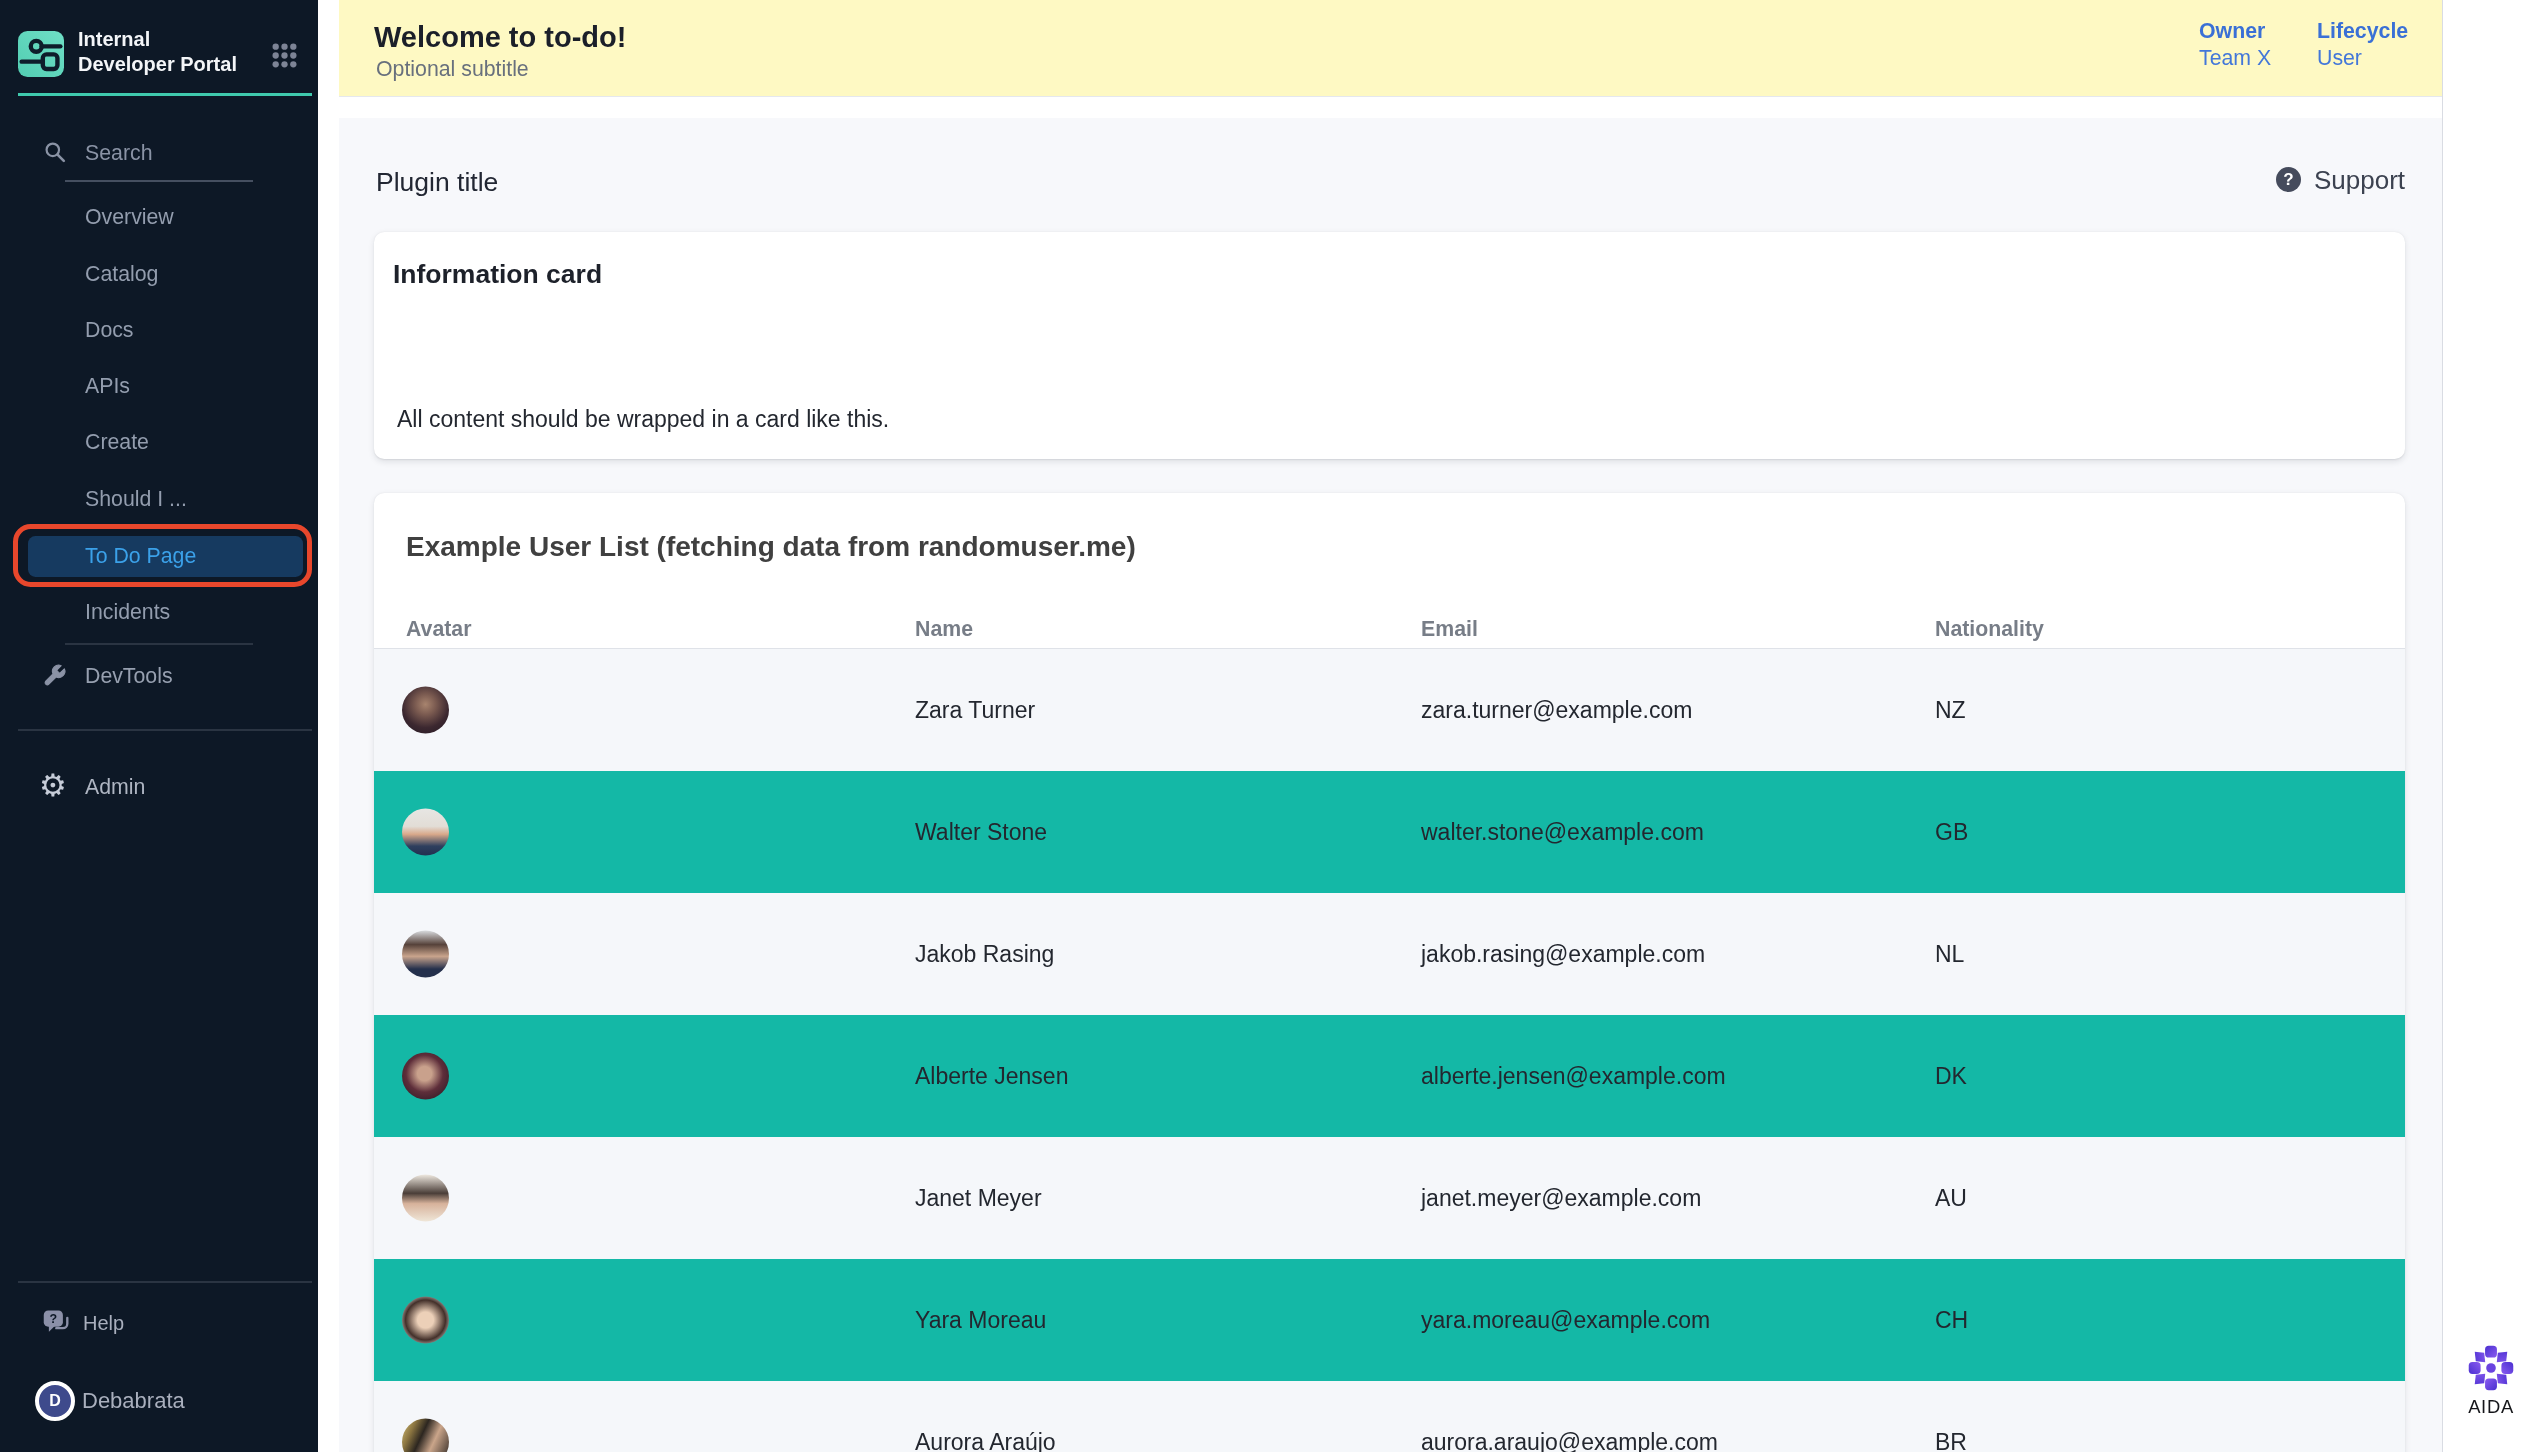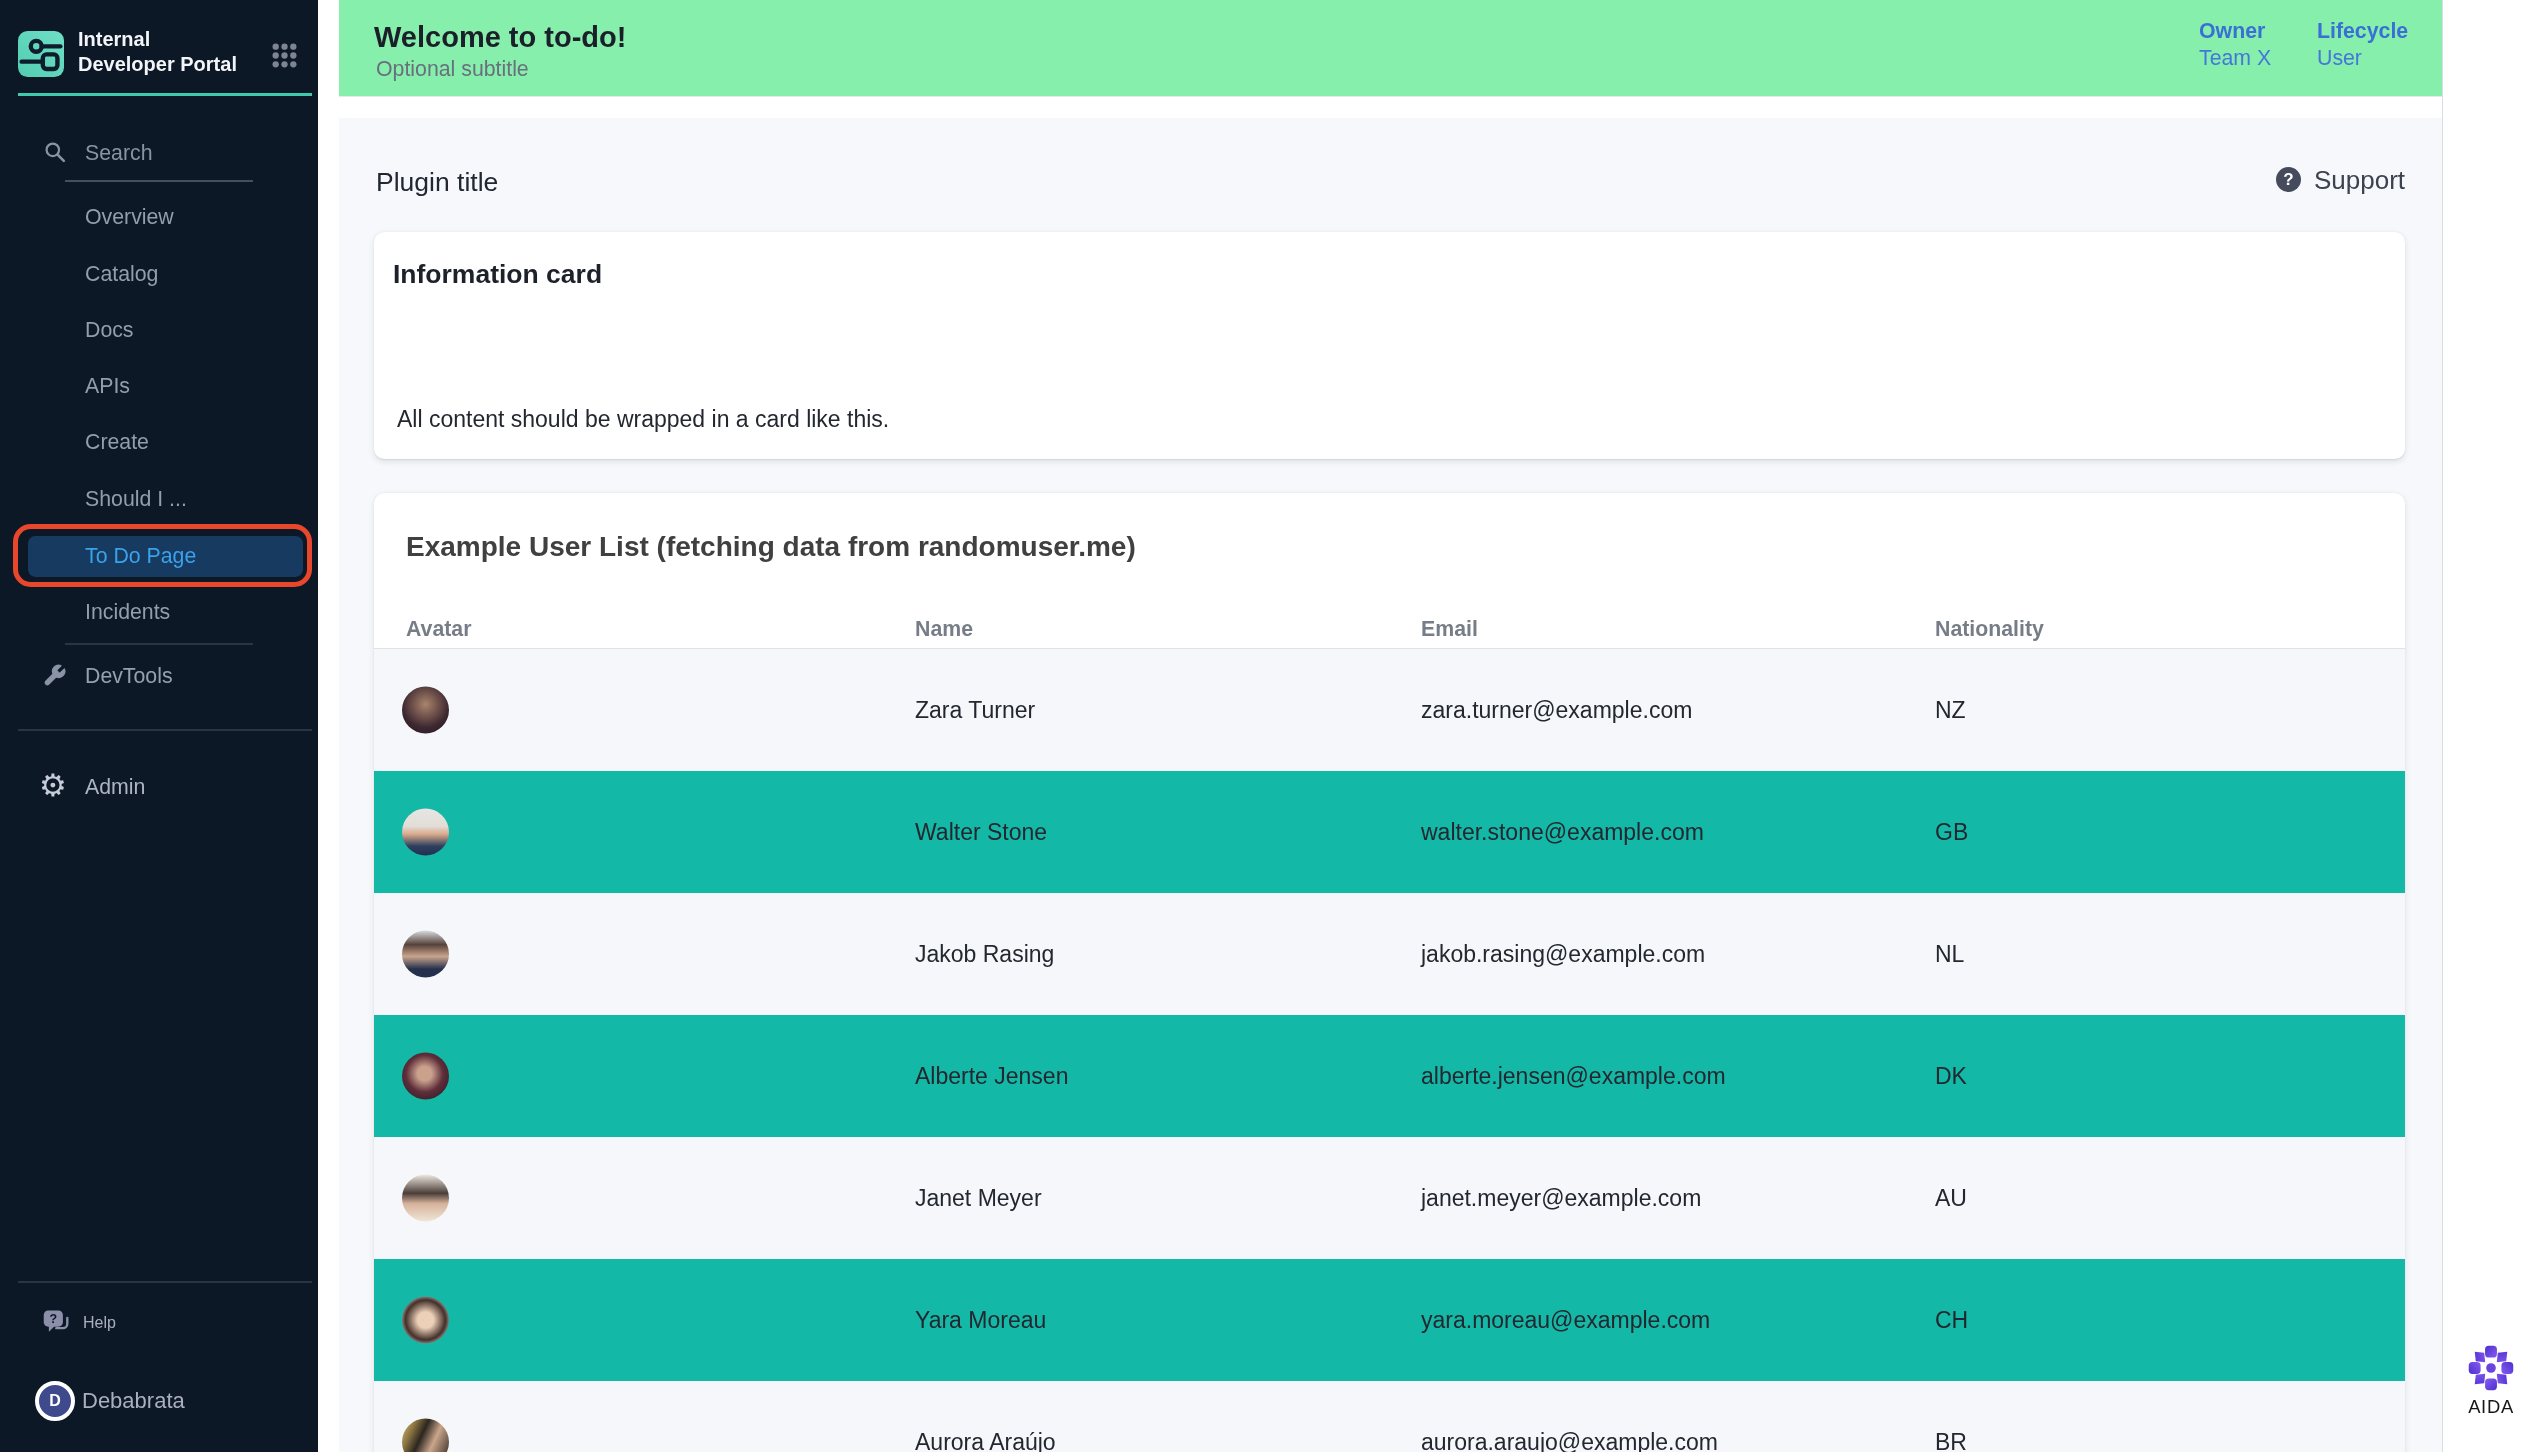--- a/index.html
+++ b/index.html
@@ -32,30 +32,30 @@
 
   .wrench-icon{position:absolute;left:42px;top:663px;width:25px;height:25px;}
   .devtools-label{position:absolute;left:85px;top:676px;transform:translateY(-50%);
                   font-size:21.3px;color:#97a0b0;white-space:nowrap;}
   .gear-icon{position:absolute;left:39px;top:787px;transform:translateY(-54%);font-size:31px;
              color:#c6ccd8;line-height:1;}
   .admin-label{position:absolute;left:85px;top:787px;transform:translateY(-50%);
                font-size:21.3px;color:#aeb5c2;white-space:nowrap;}
   .help-icon{position:absolute;left:43px;top:1309px;width:28px;height:28px;}
   .help-label{position:absolute;left:83px;top:1323px;transform:translateY(-50%);
-              font-size:16px;color:#a9afbd;white-space:nowrap;}
+              font-size:20px;color:#a9afbd;white-space:nowrap;}
   .user-avatar{position:absolute;left:35px;top:1381px;width:32px;height:32px;border-radius:50%;
                background:#3e4a8c;border:4.4px solid #fff;display:flex;align-items:center;justify-content:center;
                font-size:16px;font-weight:700;color:#fff;}
   .user-name{position:absolute;left:82px;top:1401px;transform:translateY(-50%);
              font-size:22px;color:#a9afbd;white-space:nowrap;}
 
   
   .main{position:absolute;left:339px;top:0;width:2103px;height:100%;}
-  .header{position:absolute;left:0;right:0;top:0;height:96px;background:#86efac;
+  .header{position:absolute;left:0;right:0;top:0;height:96px;background:#fef9c3;
           border-bottom:1.5px solid #e5e8ee;}
   .page-title{position:absolute;left:35px;top:20.6px;font-size:29px;font-weight:700;color:#1b1f29;}
   .page-subtitle{position:absolute;left:37px;top:57px;font-size:21.3px;color:#68707d;}
   .meta{position:absolute;top:0;}
   .meta.owner{left:1860px;}
   .meta.lifecycle{left:1978px;}
   .meta .m-label{position:absolute;left:0;top:19px;font-size:21.3px;font-weight:700;color:#3a70d6;white-space:nowrap;}
   .meta .m-value{position:absolute;left:0;top:46px;font-size:21.3px;color:#4377d9;white-space:nowrap;}
 
   .content{position:absolute;left:0;right:0;top:98px;bottom:0;background:#f7f8fb;overflow:hidden;margin-top:20px;}

